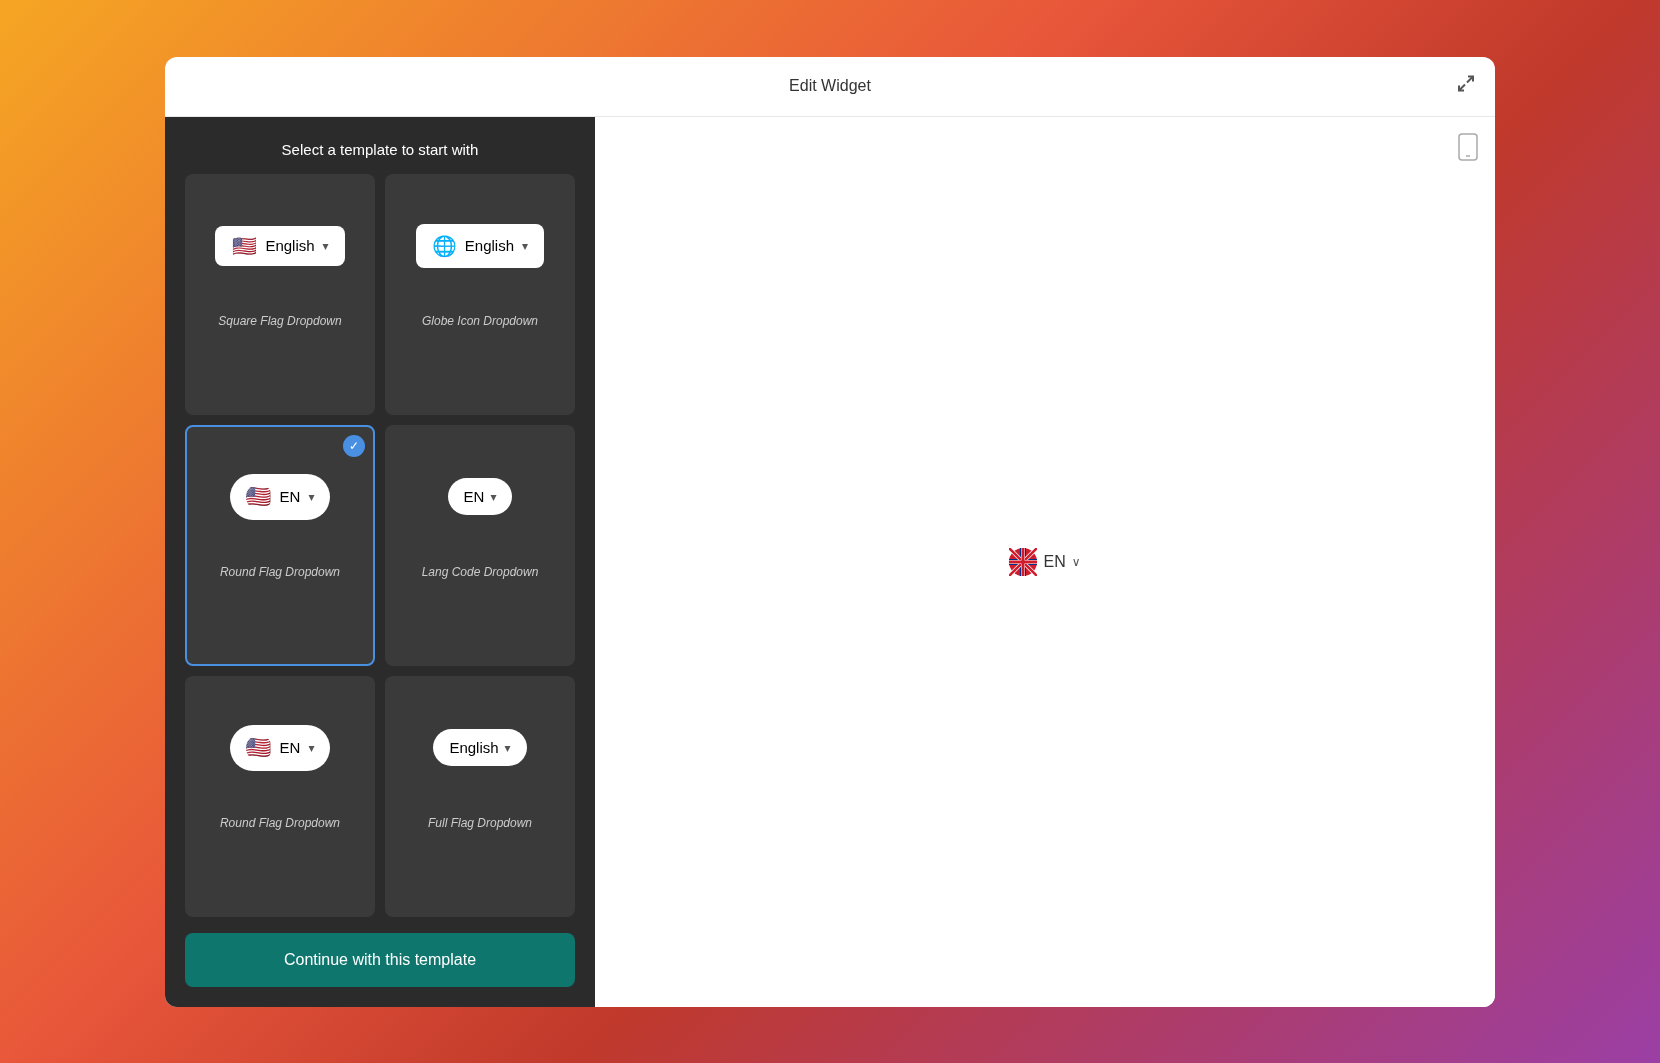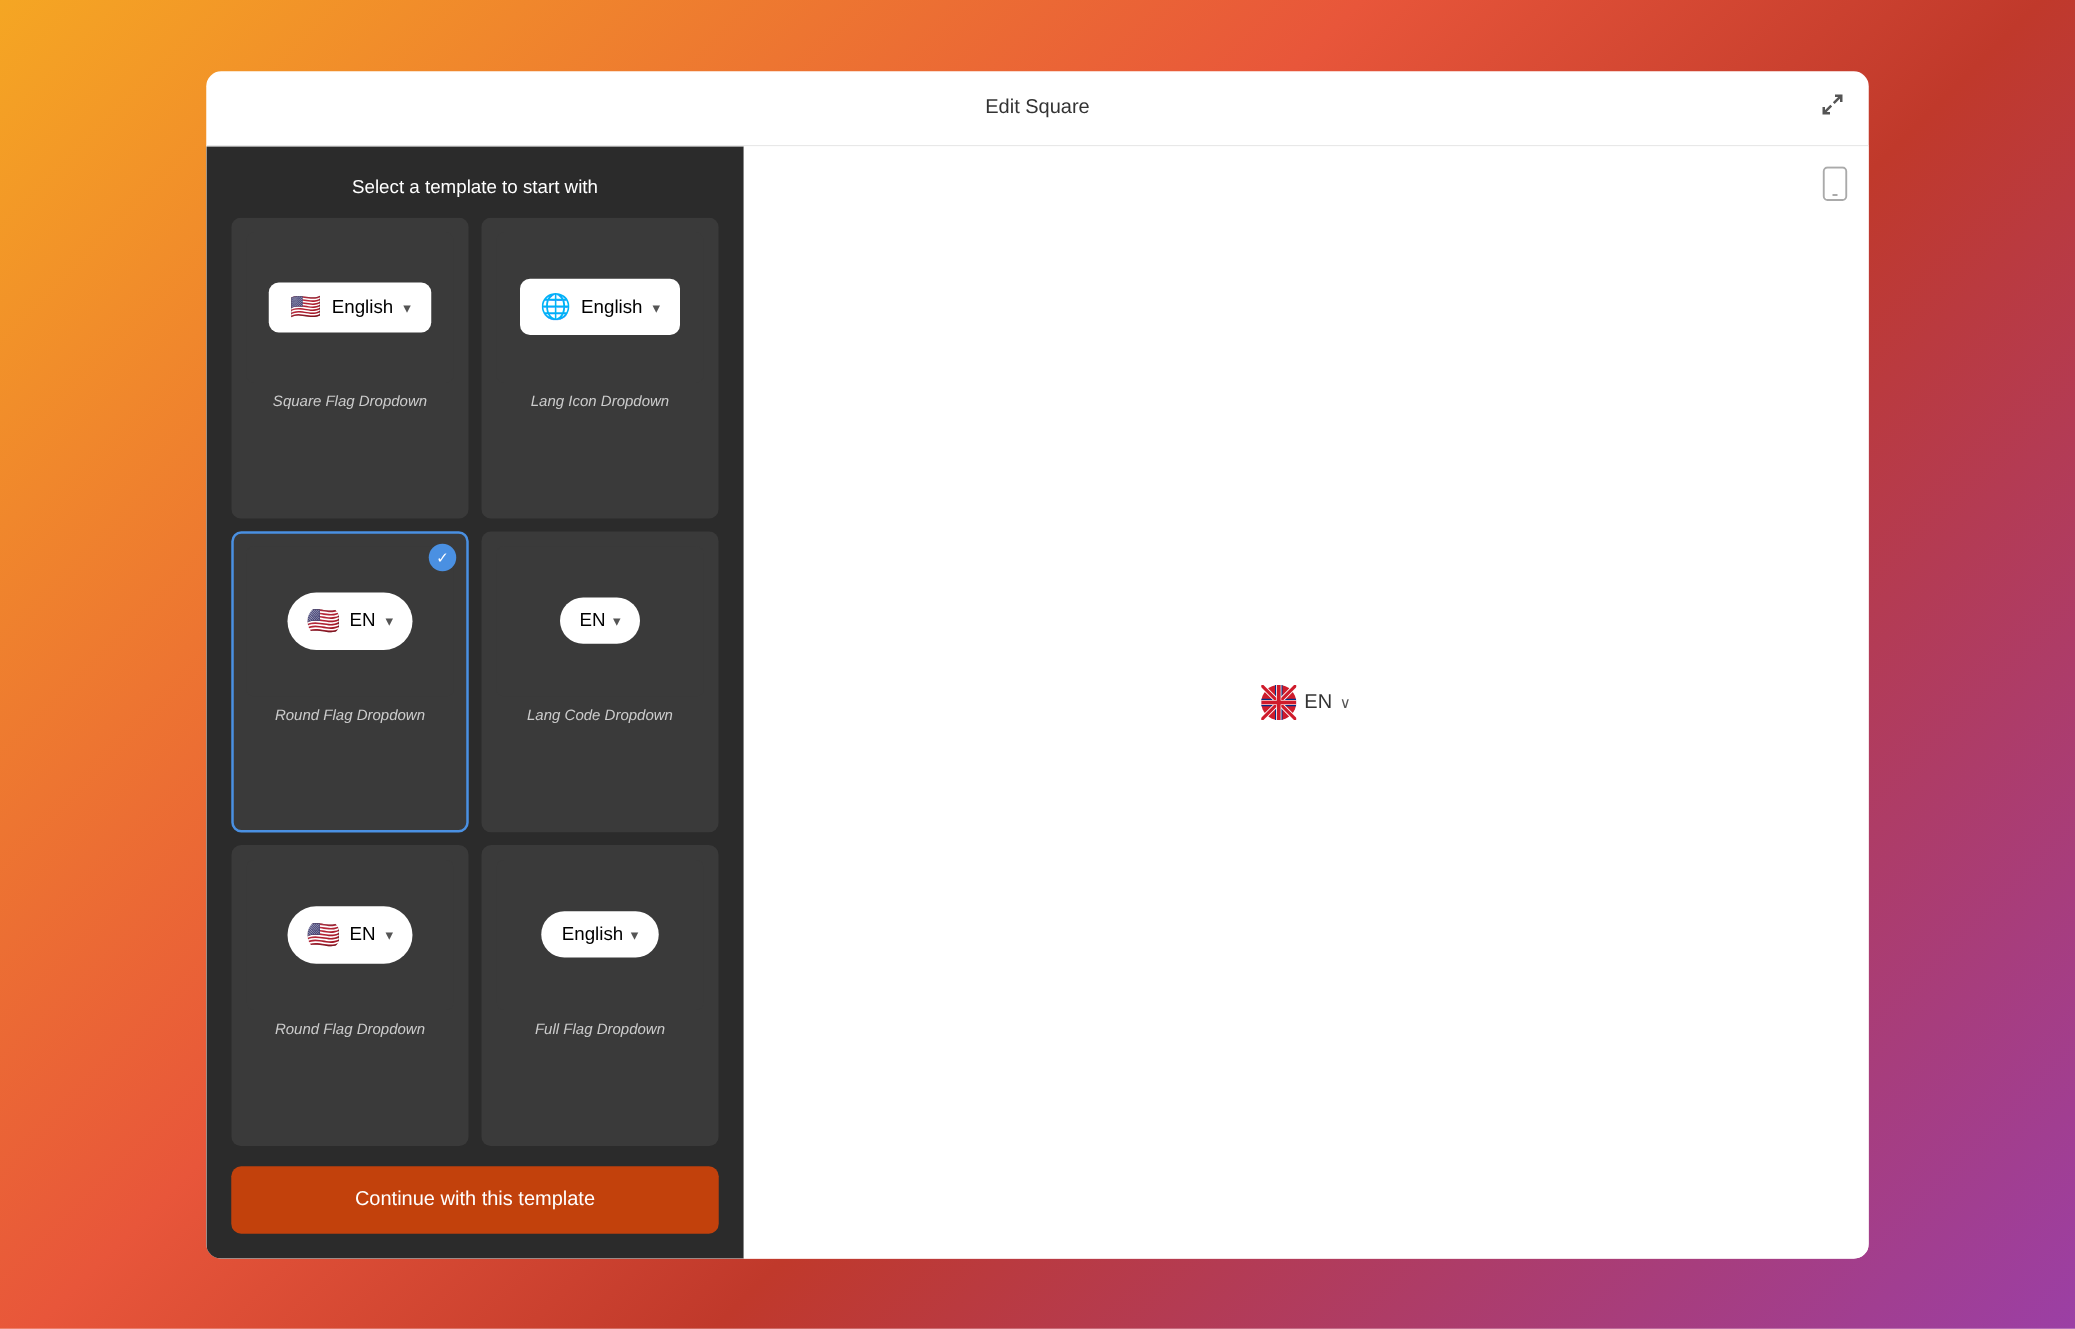--- a/index.html
+++ b/index.html
@@ -139,21 +139,21 @@
     }
     .globe-icon {
       font-size: 20px;
     }
     .chevron {
       font-size: 12px;
       color: #555;
     }
     .continue-btn {
       margin: 16px 20px 20px;
-      background: #c2410c;
+      background: #0f766e;
       color: white;
       border: none;
       border-radius: 8px;
       padding: 18px;
       font-size: 16px;
       font-weight: 500;
       cursor: pointer;
       width: calc(100% - 40px);
     }
     .preview-area {
@@ -226,21 +226,21 @@
     
     .templates-grid::-webkit-scrollbar { width: 4px; }
     .templates-grid::-webkit-scrollbar-track { background: #2b2b2b; }
     .templates-grid::-webkit-scrollbar-thumb { background: #555; border-radius: 2px; }
   </style>
 </head>
 <body>
 
 <div class="modal">
   <div class="modal-header">
-    <span class="modal-title">Edit Square</span>
+    <span class="modal-title">Edit Widget</span>
     <button class="expand-btn">
       <svg width="18" height="18" viewBox="0 0 18 18" fill="none" stroke="#555" stroke-width="2">
         <polyline points="11,2 16,2 16,7"></polyline>
         <polyline points="7,16 2,16 2,11"></polyline>
         <line x1="16" y1="2" x2="10" y2="8"></line>
         <line x1="2" y1="16" x2="8" y2="10"></line>
       </svg>
     </button>
   </div>
   <div class="modal-body">
@@ -260,21 +260,21 @@
         </div>
 
         <div class="template-card">
           <div class="template-card-preview">
             <button class="dropdown-btn dropdown-btn-square">
               <span class="globe-icon">🌐</span>
               <span>English</span>
               <span class="chevron">▾</span>
             </button>
           </div>
-          <span class="template-card-label">Lang Icon Dropdown</span>
+          <span class="template-card-label">Globe Icon Dropdown</span>
         </div>
 
         <div class="template-card selected">
           <div class="check-badge">✓</div>
           <div class="template-card-preview">
             <button class="dropdown-btn">
               <span class="us-flag-circle">🇺🇸</span>
               <span>EN</span>
               <span class="chevron">▾</span>
             </button>

